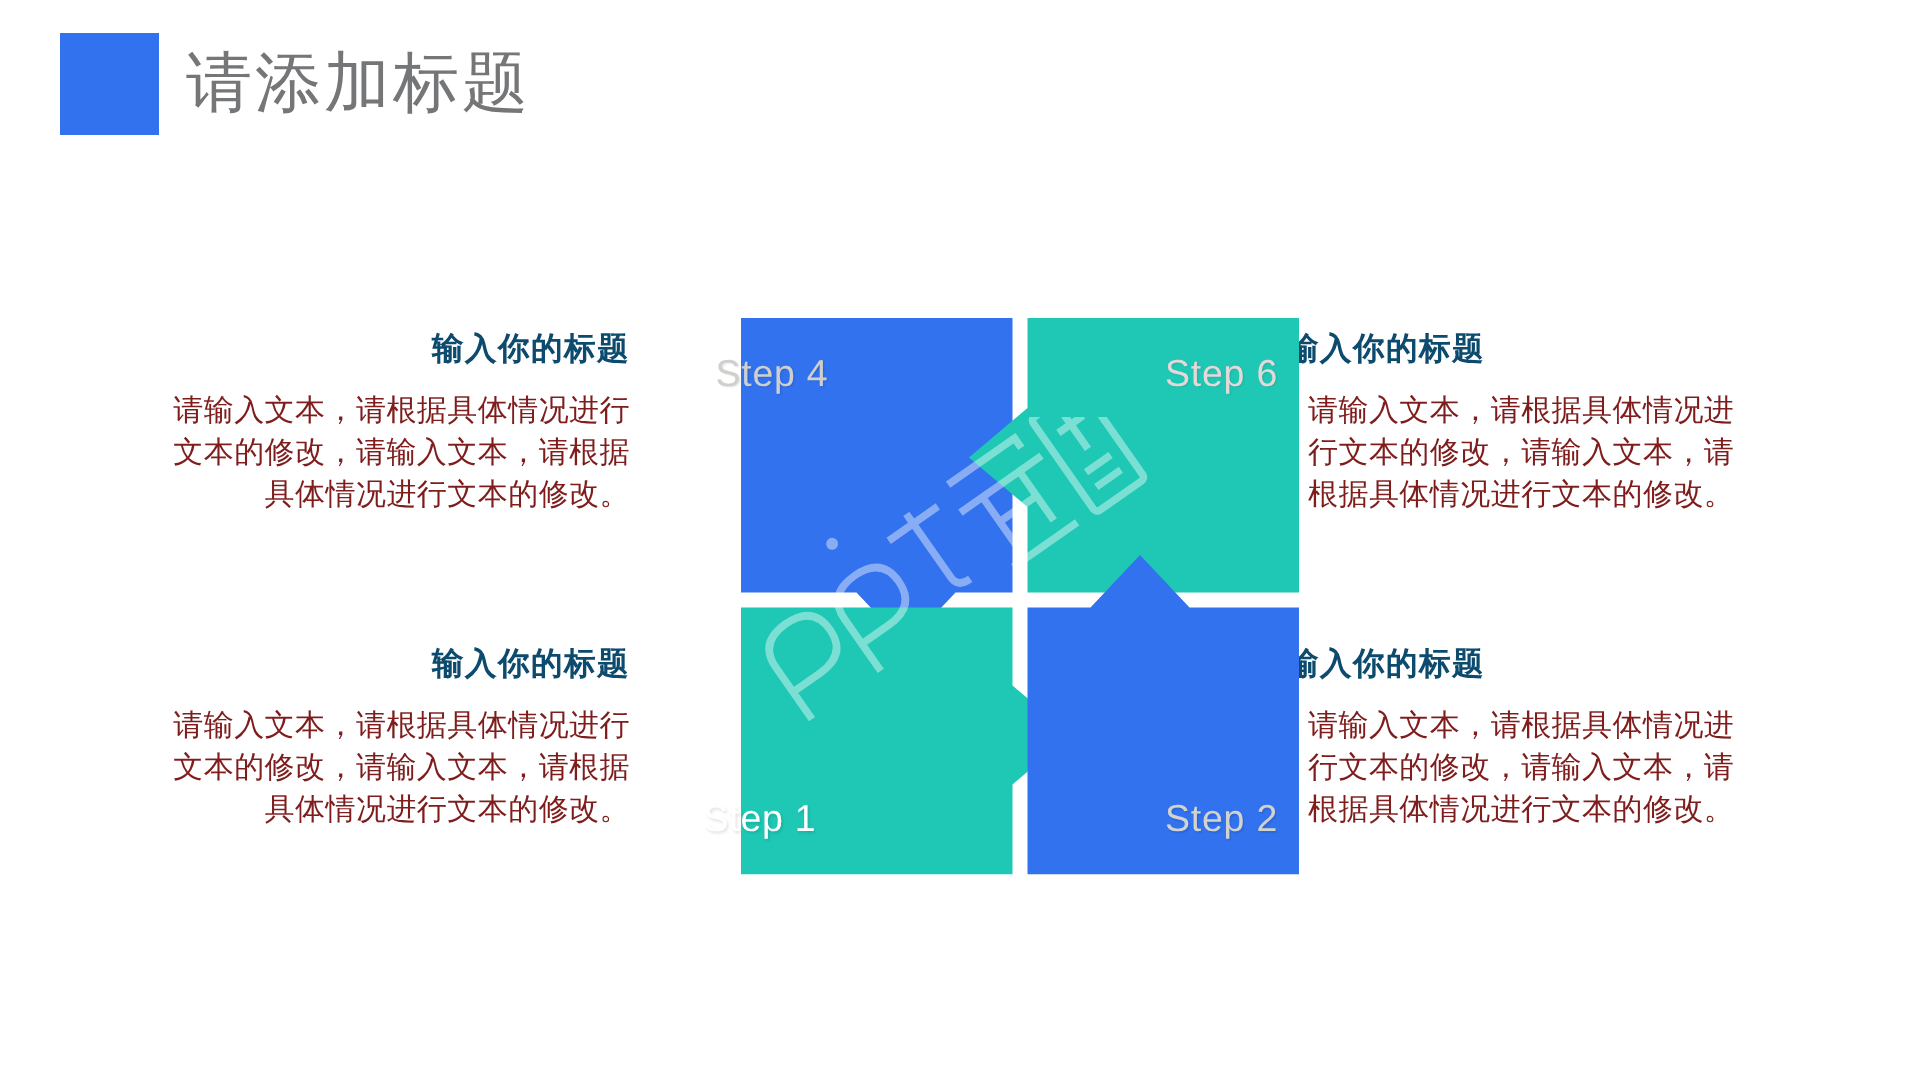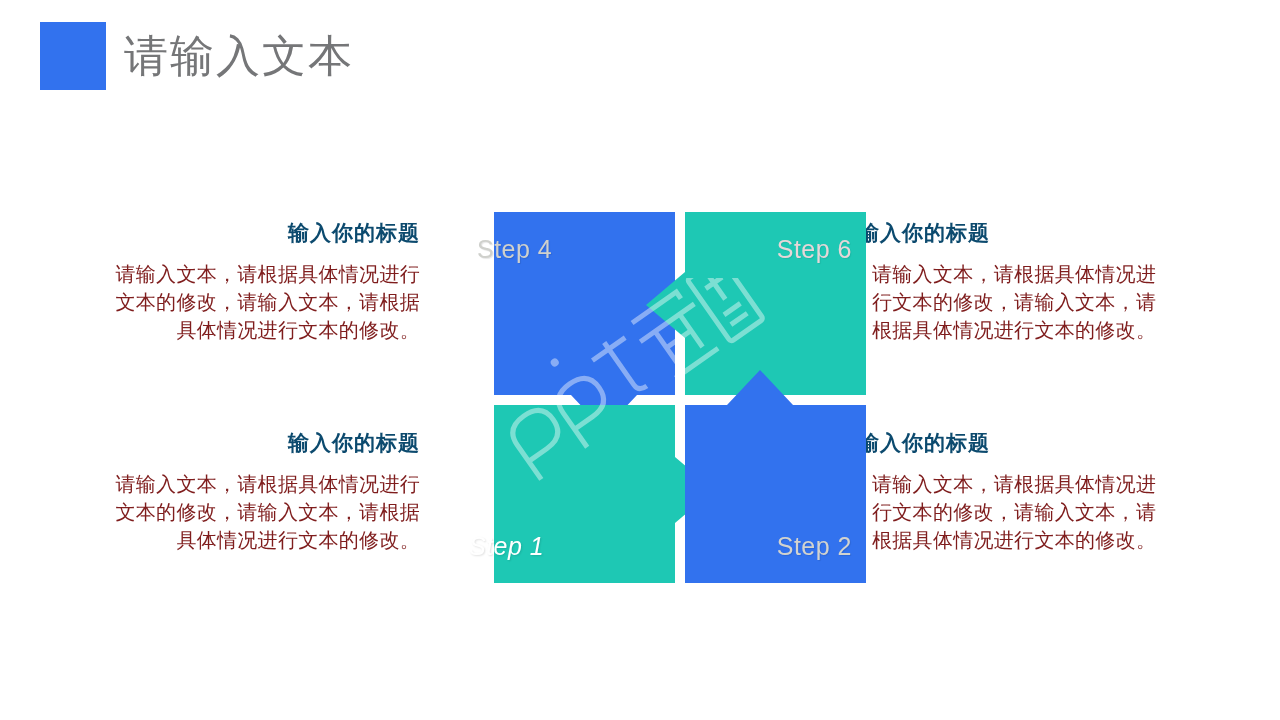--- a/index.html
+++ b/index.html
@@ -106,21 +106,21 @@
     width: 300px;
     height: 230px;
     pointer-events: none;
   }
 </style>
 </head>
 <body>
 
 <div class="slide-header">
   <div class="header-mark" style="background: rgb(50, 114, 238);"></div>
-  <div class="header-title">请输入文本</div>
+  <div class="header-title">请添加标题</div>
 </div>
 
 <div class="text-block tb-left tb-top">
   <p class="block-title">输入你的标题</p>
   <p class="block-body">请输入文本，请根据具体情况进行文本的修改，请输入文本，请根据具体情况进行文本的修改。</p>
 </div>
 
 <div class="text-block tb-right tb-top">
   <p class="block-title">输入你的标题</p>
   <p class="block-body">请输入文本，请根据具体情况进行文本的修改，请输入文本，请根据具体情况进行文本的修改。</p>
@@ -143,21 +143,21 @@
 
     <path id="shape-step3" fill="#1ec8b4" d="M 191 0 L 372 0 L 372 183 L 191 183 L 191 126 L 152 93 L 191 60 Z"></path>
 
     <path id="shape-step1" fill="#1ec8b4" d="M 0 193 L 181 193 L 181 245 L 220 278 L 181 311 L 181 371 L 0 371 Z"></path>
 
     <path id="shape-step2" fill="#3272ee" d="M 191 193 L 233 193 L 266 158 L 299 193 L 372 193 L 372 371 L 191 371 Z"></path>
   </svg>
 
   <div class="step-label lbl-step4" style="color: rgb(207, 208, 204);">Step 4</div>
   <div class="step-label lbl-step3" style="color: rgb(230, 215, 216);">Step 6</div>
-  <div class="step-label lbl-step1" style="color: rgb(255, 255, 255); font-style: italic;">Step 1</div>
+  <div class="step-label lbl-step1" style="color: rgb(255, 255, 255);">Step 1</div>
   <div class="step-label lbl-step2" style="color: rgb(210, 211, 207);">Step 2</div>
 </div>
 
 <div class="watermark">
   <svg width="300" height="230" viewBox="0 0 300 230" xmlns="http://www.w3.org/2000/svg">
     <g transform="rotate(-35 150 115)" fill="none" stroke="#ffffff" stroke-opacity="0.42" stroke-width="5">
 
       <path d="M 18 128 L 18 86 Q 18 66 40 66 Q 62 66 62 86 Q 62 106 40 106 L 18 106"></path>
       <path d="M 74 128 L 74 86 Q 74 66 96 66 Q 118 66 118 86 Q 118 106 96 106 L 74 106"></path>
       <path d="M 128 60 L 168 60 M 148 52 L 148 104 Q 148 112 158 112"></path>

